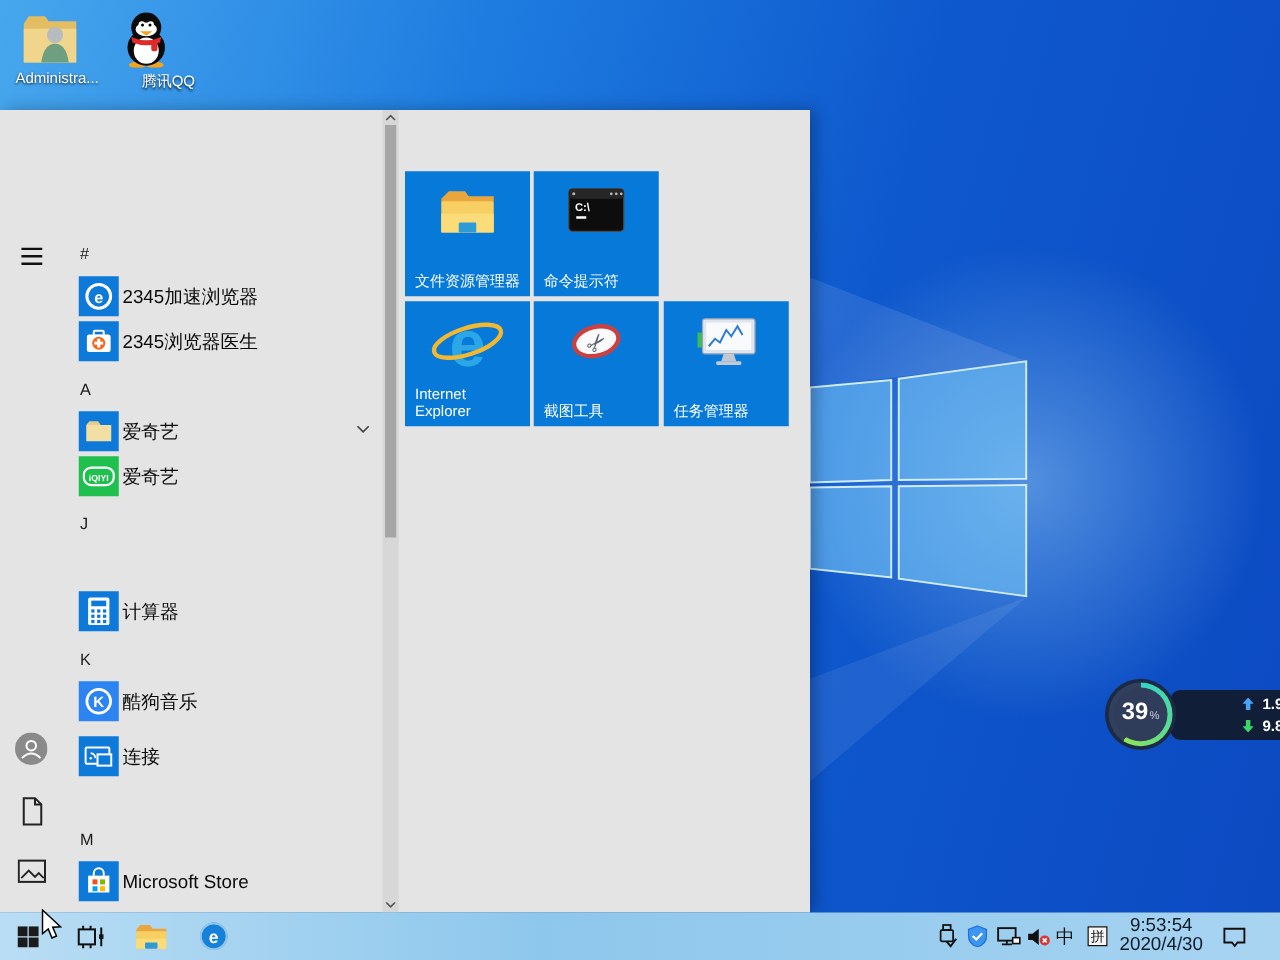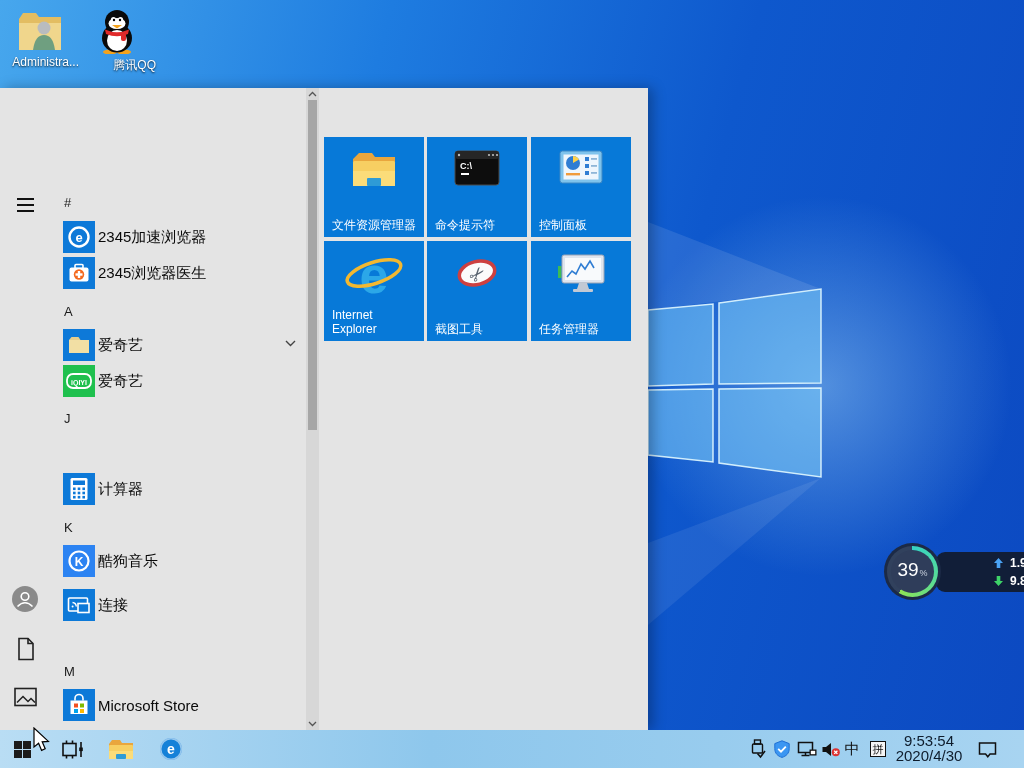--- a/index.html
+++ b/index.html
@@ -45,21 +45,21 @@
     border-radius:9px;display:flex;flex-direction:column;justify-content:center;padding-left:58px;box-sizing:border-box}
   .net-row{display:flex;align-items:center;height:18px}
   .net-val{color:#fff;font-size:12px;font-weight:bold;margin-left:7px}
   .gauge{position:absolute;left:0;top:0;width:57px;height:57px;border-radius:50%;
     background:#1c2a46;display:flex;align-items:center;justify-content:center}
   .gauge-ring{width:51px;height:51px;border-radius:50%;
     background:conic-gradient(#35d3c4 0deg,#59db95 110deg,#8ee455 213deg,#31415d 213deg 360deg);
     display:flex;align-items:center;justify-content:center}
   .gauge-inner{width:43px;height:43px;border-radius:50%;background:#2f3d5a;
     display:flex;align-items:baseline;justify-content:center;padding-top:10px;box-sizing:border-box}
-  .gauge-num{color:#fff;font-size:19px;font-weight:normal;line-height:1}
+  .gauge-num{color:#fff;font-size:19px;font-weight:bold;line-height:1}
   .gauge-pct{color:#c8d0dd;font-size:9px;margin-left:1px}
 
   
   .taskbar{position:absolute;left:0;top:730px;width:1024px;height:38px;z-index:10;
     background:linear-gradient(90deg,#b9ddf4 0%,#8ec7ec 42%,#98ccee 70%,#a8d4f1 100%)}
   .tb-btn{position:absolute;top:0;width:40px;height:38px;display:flex;align-items:center;justify-content:center}
   .e-circle{width:22px;height:22px;border-radius:50%;background:#1581d8;display:flex;align-items:center;
     justify-content:center;box-shadow:inset 0 0 0 1.5px rgba(255,255,255,.55)}
   .e-circle span{color:#fff;font-weight:bold;font-size:14px;line-height:1}
   .tray-item{position:absolute;top:0;height:38px;display:flex;align-items:center;justify-content:center}
@@ -312,38 +312,20 @@
           <circle cx="39" cy="5" r="1.1" fill="#bbb"></circle>
           <circle cx="43" cy="5" r="1.1" fill="#bbb"></circle>
         <circle cx="5" cy="5" r="1.2" fill="#bbb"></circle>
         <text x="6" y="19" font-size="9" font-weight="bold" fill="#fff" font-family="'Liberation Mono','DejaVu Sans Mono',monospace">C:\</text>
         <rect x="7" y="23" width="8" height="2" fill="#fff"></rect>
       </svg>
     </div>
     <div class="tile-label">命令提示符</div>
   </div>
 
-  <div class="tile" style="left:531px;top:49px">
-    <div class="tile-icon">
-      <svg width="44" height="34" viewBox="0 0 44 34">
-        <rect x="1" y="1" width="42" height="32" rx="2.5" fill="#7fc3ec" stroke="#3e88c4"></rect>
-        <rect x="4.5" y="4.5" width="35" height="25" fill="#eef6fd"></rect>
-        <circle cx="14" cy="13" r="7" fill="#2f7dd3"></circle>
-        <path d="M14 13 L14 6 A7 7 0 0 1 20 9.5 Z" fill="#ffd24a"></path>
-        <rect x="7" y="23" width="14" height="2.4" fill="#f09b3c"></rect>
-        <rect x="26" y="7" width="4" height="4" fill="#2f7dd3"></rect>
-          <rect x="32" y="8" width="6" height="1.8" fill="#8fb6d8"></rect>
-        <rect x="26" y="14" width="4" height="4" fill="#2f7dd3"></rect>
-          <rect x="32" y="15" width="6" height="1.8" fill="#8fb6d8"></rect>
-        <rect x="26" y="21" width="4" height="4" fill="#2f7dd3"></rect>
-          <rect x="32" y="22" width="6" height="1.8" fill="#8fb6d8"></rect>
-      </svg>
-    </div>
-    <div class="tile-label">控制面板</div>
-  </div>
 
   <div class="tile" style="left:324px;top:153px">
     <div class="tile-icon" style="top:6px">
       <svg width="62" height="58" viewBox="0 0 62 58">
         <text x="31" y="46" text-anchor="middle" font-size="52" font-weight="bold" fill="#2ba7e8">e</text>
         <ellipse cx="31" cy="26" rx="28" ry="10.5" fill="none" stroke="#f3b830" stroke-width="3.5" transform="rotate(-18 31 26)"></ellipse>
       </svg>
     </div>
     <div class="tile-label">Internet Explorer</div>
   </div>

